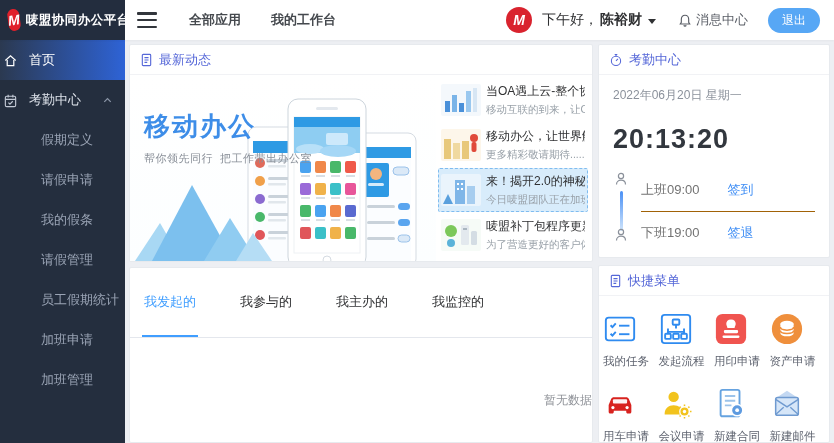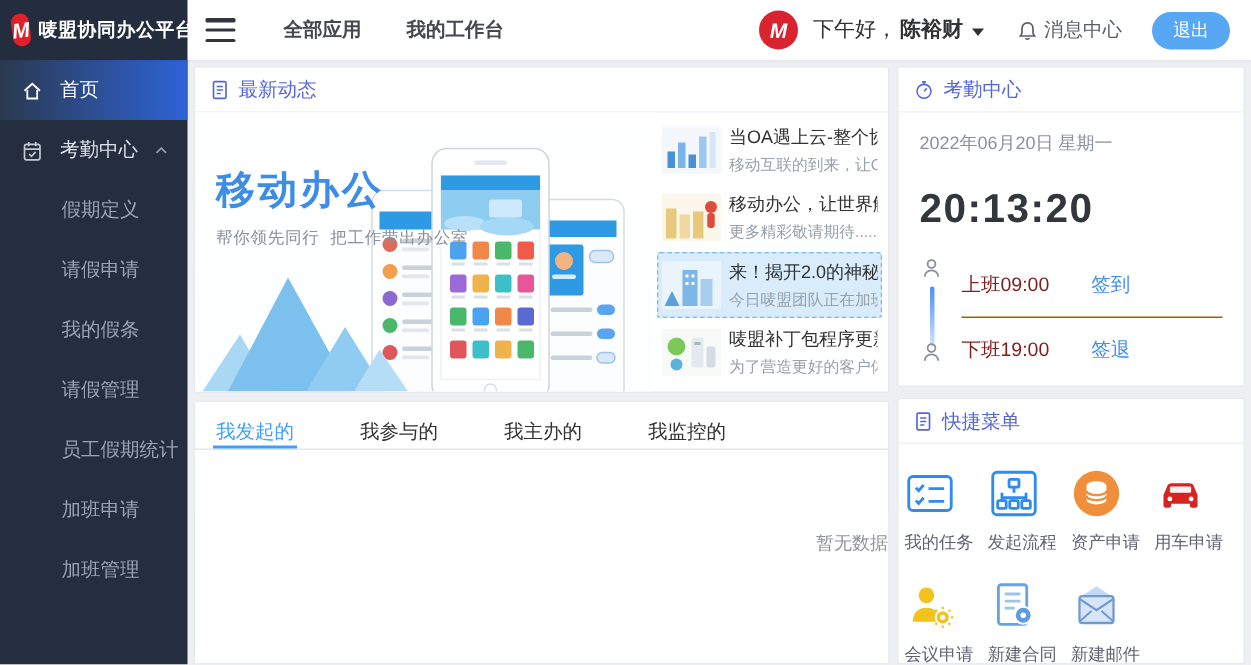--- a/index.html
+++ b/index.html
@@ -32,21 +32,21 @@
   .greeting b { margin-left:2px; }
   .caret { width:0; height:0; border-left:4.5px solid transparent; border-right:4.5px solid transparent;
     border-top:5.5px solid #303133; margin-left:6px; margin-top:2px; }
   .msg-center { display:flex; align-items:center; margin-left:22px; color:#5a5e66; font-size:13px; cursor:pointer; }
   .msg-center svg { margin-right:4px; }
   .logout-btn { margin-left:20px; background:#57a7f5; color:#fff; border:none;
     border-radius:13px; font-size:12px; padding:4px 14px; cursor:pointer; }
   
   .sidebar { position:absolute; top:40px; left:0; width:125px; bottom:0;
     background:#242e3e; z-index:20; }
-  .side-item { height:40px; display:flex; align-items:center; padding-left:14px;
+  .side-item { height:40px; display:flex; align-items:center; padding-left:3px;
     color:#dde2ea; font-size:13px; cursor:pointer; }
   .side-item svg { margin-right:11px; flex:0 0 auto; }
   .side-item.active { background:linear-gradient(90deg,#2b3950 0%,#2e63d6 100%); color:#fff; }
   .side-item .chev { margin-left:auto; margin-right:12px; }
   .side-sub { height:40px; display:flex; align-items:center; padding-left:41px;
     color:#9aa4b5; font-size:13px; cursor:pointer; }
   
   .panel { position:absolute; background:#fff; border:1px solid #e7eaee; border-radius:2px; }
   .panel-head { height:30px; display:flex; align-items:center; padding-left:10px;
     border-bottom:1px solid #f1f2f5; }
@@ -65,37 +65,37 @@
   .news-item { display:flex; align-items:center; height:44px; padding:2px 2px;
     border:1px dashed transparent; border-radius:2px; cursor:pointer; margin-bottom:1px; }
   .news-item.hl { background:#d8ecfb; border-color:#7fbcf0; }
   .news-thumb { width:40px; height:32px; flex:0 0 auto; border-radius:2px; overflow:hidden; }
   .news-texts { margin-left:5px; overflow:hidden; }
   .news-title { font-size:12px; color:#303133; white-space:nowrap; overflow:hidden; }
   .news-sub { font-size:10.5px; color:#98a0a8; white-space:nowrap; overflow:hidden; margin-top:3px; }
   
   .tasks-panel { left:129px; top:267px; width:464px; height:176px; }
   .tabs-row { display:flex; padding-left:12px; border-bottom:1px solid #e4e7ed; }
-  .tab { font-size:13px; color:#303133; padding:11px 2px 0; margin-right:40px; cursor:pointer;
-    border-bottom:2px solid transparent; }
+  .tab { font-size:13px; color:#303133; padding:11px 2px 24px; margin-right:40px; cursor:pointer;
+    border-bottom:2px solid transparent;margin-top:14px; }
   .tab.active { color:#409eff; border-bottom-color:#409eff; }
   .empty-text { text-align:right; margin-top:54px; font-size:12px; color:#909399; }
   
   .att-panel { left:598px; top:44px; width:232px; height:214px; }
   .att-body { padding:8px 14px 0; }
   .att-date { font-size:12px; color:#8b919b; margin-top:4px; }
   .att-time { font-size:27px; color:#32373e; font-weight:600; margin-top:20px; letter-spacing:1px; }
   .timeline { position:relative; margin-top:14px; padding-left:28px; }
   .tl-line { position:absolute; left:7px; top:22px; width:3px; height:40px; border-radius:2px;
     background:linear-gradient(180deg,#4a90f5 0%,#cfe4fb 100%); }
   .tl-icon { position:absolute; left:0; }
   .tl-icon.first { top:2px; } .tl-icon.second { top:58px; }
   .tl-row { display:flex; align-items:center; height:42px; }
   .tl-row + .tl-row { border-top:1px solid #a16207; }
-  .tl-label { font-size:13px; color:#7f1d1d; }
+  .tl-label { font-size:13px; color:#737373; }
   .tl-action { font-size:13px; color:#3f8ef5; margin-left:28px; cursor:pointer; }
   
   .quick-panel { left:598px; top:265px; width:232px; height:178px; }
   .quick-grid { display:grid; grid-template-columns:repeat(4,1fr); padding:6px 4px 0; }
   .quick-cell { display:flex; flex-direction:column; padding:10px 0 8px; cursor:pointer; }
   .quick-label { font-size:11.5px; color:#5f6470; margin-top:8px; white-space:nowrap; }
 </style>
 </head>
 <body>
 
@@ -385,20 +385,29 @@
           <rect x="14.5" y="8" width="7" height="5.5" rx="1"></rect>
           <path d="M18 13.5 v4 M9.5 21 h17 M9.5 17.5 v3.5 M26.5 17.5 v3.5 M9.5 21 v2 M26.5 21 v2"></path>
           <rect x="6.5" y="23" width="6" height="5.5" rx="1"></rect>
           <rect x="15" y="23" width="6" height="5.5" rx="1"></rect>
           <rect x="23.5" y="23" width="6" height="5.5" rx="1"></rect>
       </svg>
       <span class="quick-label">发起流程</span>
     </div>
     <div class="quick-cell">
       <svg width="34" height="34" viewBox="0 0 36 36">
+        <rect x="2" y="2" width="32" height="32" rx="7" fill="#f0544f"></rect>
+        <path d="M18 8 c-3.4 0-5 2.2-5 4.4 c0 1.8 1.2 2.8 1.2 4.6 h7.6 c0-1.8 1.2-2.8 1.2-4.6 c0-2.2-1.6-4.4-5-4.4 z" fill="#ffffff"></path>
+        <rect x="10.5" y="19" width="15" height="3.5" rx="1.2" fill="#ffffff"></rect>
+        <rect x="9" y="25" width="18" height="2.4" rx="1.2" fill="#ffffff"></rect>
+      </svg>
+      <span class="quick-label">用印申请</span>
+    </div>
+    <div class="quick-cell">
+      <svg width="34" height="34" viewBox="0 0 36 36">
         <circle cx="18" cy="18" r="16" fill="#ef8f3c"></circle>
         <path d="M11 12.5 h14 v10 a7 3.2 0 0 1 -14 0 z" fill="#ffffff"></path>
         <ellipse cx="18" cy="12.5" rx="7" ry="3.2" fill="#ffffff"></ellipse>
         <path d="M11 16 c0 1.8 3.1 3.2 7 3.2 s7-1.4 7-3.2" fill="none" stroke="#ef8f3c" stroke-width="1.6"></path>
         <path d="M11 19.5 c0 1.8 3.1 3.2 7 3.2 s7-1.4 7-3.2" fill="none" stroke="#ef8f3c" stroke-width="1.6"></path>
       </svg>
       <span class="quick-label">资产申请</span>
     </div>
     <div class="quick-cell">
       <svg width="34" height="34" viewBox="0 0 36 36">

